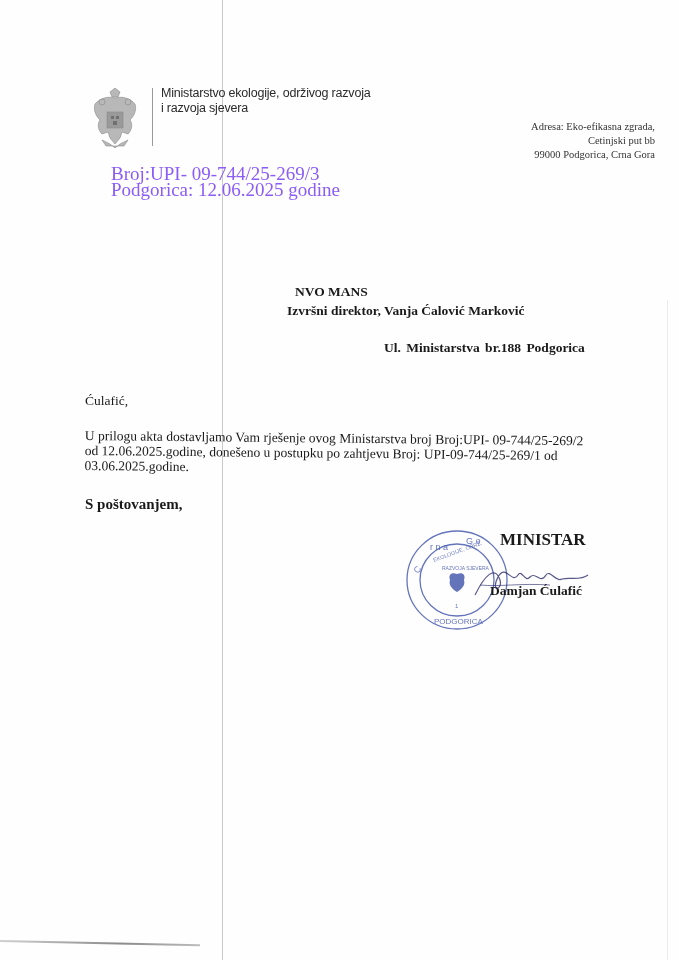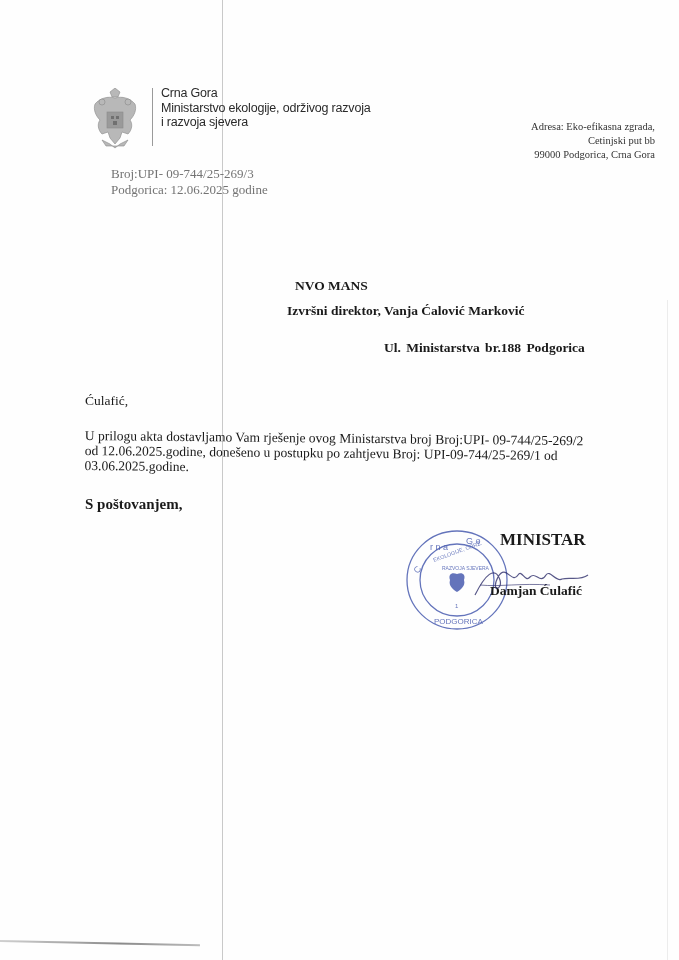--- a/index.html
+++ b/index.html
@@ -28,23 +28,23 @@
   .vbar { width: 1px; height: 58px; background: #9a9a9a; margin-right: 8px; margin-top: 2px; }
   .ministry {
     font-family: "Liberation Sans", sans-serif; font-size: 12.5px; line-height: 14.5px;
     color: #2a2a2a; letter-spacing: -0.2px;
   }
   .address {
     position: absolute; right: 24px; top: 120px; text-align: right;
     font-size: 10.5px; line-height: 14px; color: #333;
   }
   .ref {
-    position: absolute; left: 111px; top: 166px; font-size: 13px; line-height: 16px; color: #737373;
+    position: absolute; left: 111px; top: 166px; font-size: 19px; line-height: 16px; color: #8b5cf6;
   }
-  .recipient-name { position: absolute; left: 295px; top: 278px; font-weight: bold; font-size: 13.5px; text-align: right; }
+  .recipient-name { position: absolute; left: 295px; top: 284px; font-weight: bold; font-size: 13.5px; text-align: right; }
   .recipient-role { position: absolute; left: 287px; top: 303px; font-weight: bold; font-size: 13.5px; }
   .recipient-addr { position: absolute; left: 384px; top: 340px; font-weight: bold; font-size: 13.5px; word-spacing: 2px; }
   .greeting { position: absolute; left: 85px; top: 393px; font-size: 13.5px; }
   .body-text {
     position: absolute; left: 85px; top: 428px; width: 530px;
     font-size: 13.5px; line-height: 15px; transform: rotate(0.6deg); transform-origin: left top;
   }
   .body-text .l { display: block; white-space: nowrap; }
   .closing { position: absolute; left: 85px; top: 496px; font-weight: bold; font-size: 15px; }
   .minister-title { position: absolute; left: 500px; top: 530px; font-weight: bold; font-size: 17px; }
@@ -71,21 +71,20 @@
           <circle cx="38" cy="14" r="3"></circle>
       </g>
       <g fill="#707070">
           <rect x="21" y="28" width="3" height="3"></rect>
           <rect x="26" y="28" width="3" height="3"></rect>
           <rect x="23" y="33" width="4" height="4"></rect>
         </g>
     </svg>
     <div class="vbar"></div>
     <div class="ministry">
-      <div>Crna Gora</div>
       <div>Ministarstvo ekologije, održivog razvoja</div>
       <div>i razvoja sjevera</div>
     </div>
   </div>
 
   <div class="address">
     <div>Adresa: Eko-efikasna zgrada,</div>
     <div>Cetinjski put bb</div>
     <div>99000 Podgorica, Crna Gora</div>
   </div>

